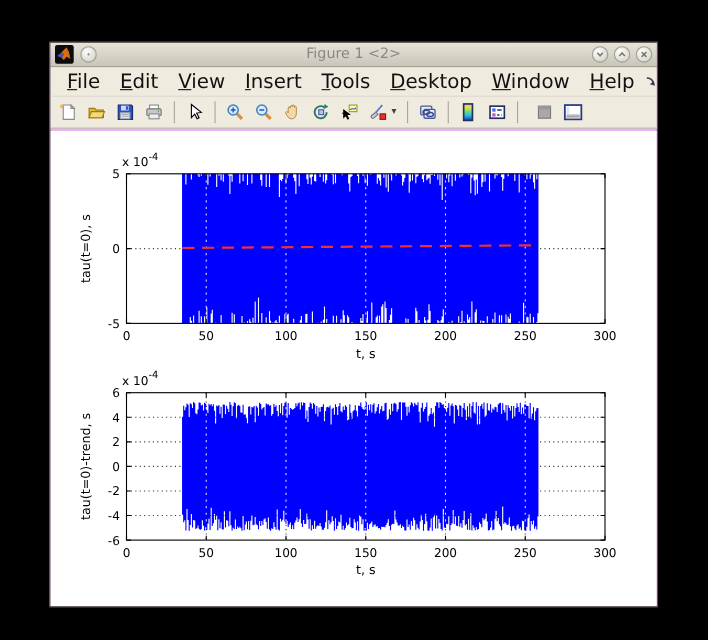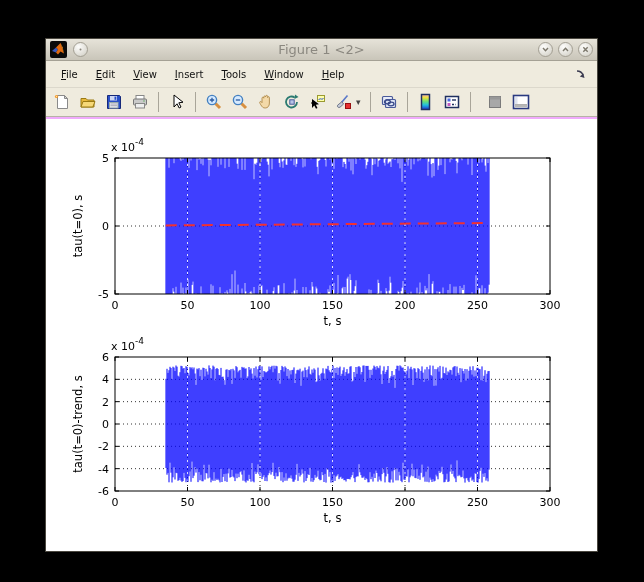--- a/index.html
+++ b/index.html
@@ -26,21 +26,21 @@
   .app-icon{width:17px;height:17px;background:#0a0a0a;border-radius:2px;display:inline-flex;align-items:center;justify-content:center;}
   .circle-btn{
     width:15px;height:15px;border-radius:50%;
     background:radial-gradient(circle at 35% 30%,#fdfdfb,#cfccc2);
     border:1px solid #a39f93;display:inline-flex;align-items:center;justify-content:center;
     box-sizing:border-box;
   }
   
   .menubar{
     height:27px;background:#efebde;border-bottom:1px solid #dcd8cc;
-    display:flex;align-items:center;padding:0 6px;box-sizing:border-box;font-size:10px;color:#111;
+    display:flex;align-items:center;padding:0 6px;box-sizing:border-box;font-size:18px;color:#111;
   }
   .menu-item{padding:3px 9px;cursor:default;}
   .menu-item u{text-decoration:underline;}
   .menubar .dock{margin-left:auto;padding-right:4px;display:flex;align-items:center;}
   
   .toolbar{
     height:29px;background:#efebde;border-bottom:1px solid #b6b2a6;
     display:flex;align-items:center;padding:0 4px;box-sizing:border-box;gap:2px;
   }
   .tool-btn{
@@ -94,20 +94,21 @@
       </span>
     </div>
   </div>
 
   <div class="menubar" id="menubar">
     <span class="menu-item"><u>F</u>ile</span>
       <span class="menu-item"><u>E</u>dit</span>
       <span class="menu-item"><u>V</u>iew</span>
       <span class="menu-item"><u>I</u>nsert</span>
       <span class="menu-item"><u>T</u>ools</span>
+      <span class="menu-item"><u>D</u>esktop</span>
       <span class="menu-item"><u>W</u>indow</span>
       <span class="menu-item"><u>H</u>elp</span>
       <span class="dock">
       <svg width="12" height="12" viewBox="0 0 12 12">
         <path d="M2 3 C5 3 7 4.5 8 7" fill="none" stroke="#3a3a50" stroke-width="1.4"></path>
         <polygon points="9.5,10 4.8,8.6 8.4,5.6" fill="#3a3a50"></polygon>
       </svg>
     </span>
   </div>
 

